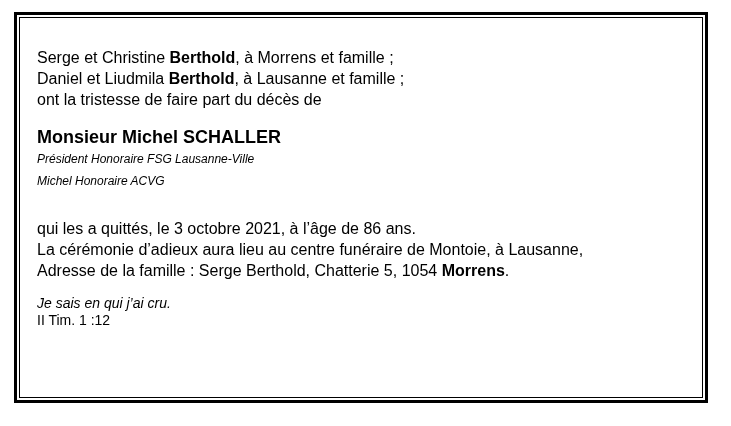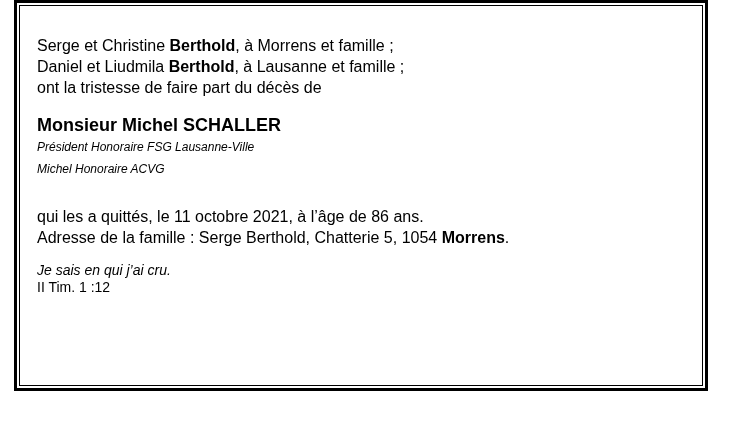--- a/index.html
+++ b/index.html
@@ -13,21 +13,21 @@
   }
   .page {
     position: relative;
     width: 731px;
     height: 426px;
     background: #ffffff;
   }
   .card {
     position: absolute;
     left: 14px;
-    top: 0;
+    top: 12px;
     width: 694px;
     height: 391px;
     border: 3px solid #000000;
     padding: 2px;
     background: #ffffff;
   }
   .card-inner {
     width: 100%;
     height: 100%;
     border: 1px solid #000000;
@@ -81,21 +81,22 @@
         <div class="line">ont la tristesse de faire part du décès de</div>
       </div>
 
       <div class="deceased-block">
         <div class="deceased-title">Monsieur Michel SCHALLER</div>
         <div class="deceased-role">Président Honoraire FSG Lausanne-Ville</div>
         <div class="deceased-role">Michel Honoraire ACVG</div>
       </div>
 
       <div class="details">
-        <div class="line">qui les a quittés, le 11 octobre 2021, à l’âge de 86 ans.</div>
+        <div class="line">qui les a quittés, le 3 octobre 2021, à l’âge de 86 ans.</div>
+        <div class="line">La cérémonie d’adieux aura lieu au centre funéraire de Montoie, à Lausanne,</div>
         <div class="line"><span>Adresse de la famille : Serge Berthold, Chatterie 5, 1054 </span><span class="bold-name">Morrens</span><span>.</span></div>
       </div>
 
       <div class="quote-block">
         <div class="quote-text">Je sais en qui j’ai cru.</div>
         <div class="quote-ref">II Tim. 1 :12</div>
       </div>
 
     </div>
   </div>

